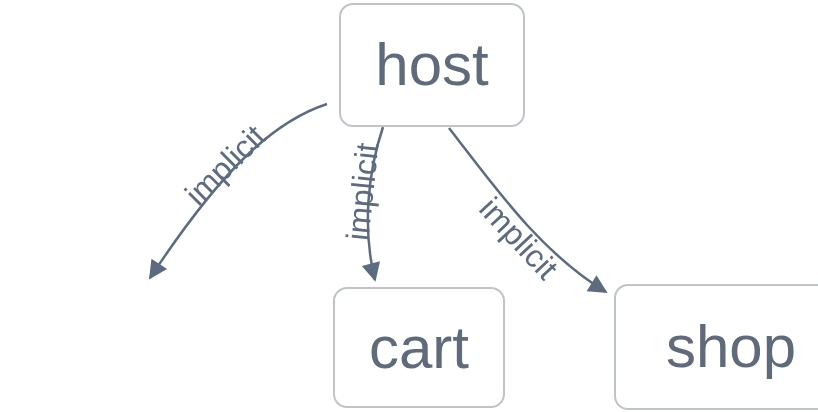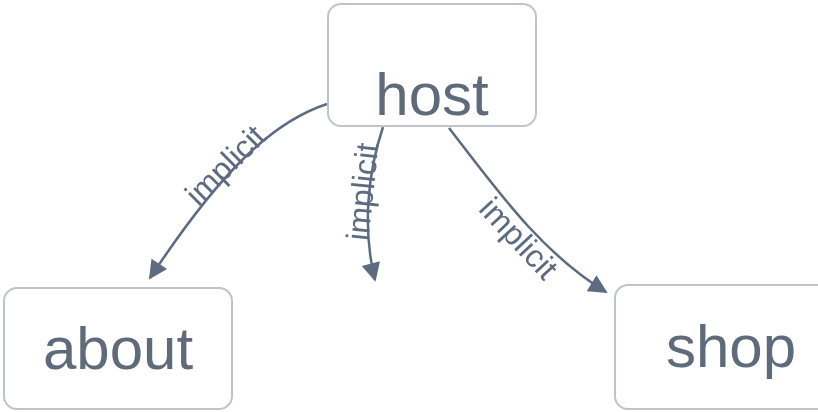--- a/index.html
+++ b/index.html
@@ -45,21 +45,21 @@
     align-items: center;
     justify-content: center;
     cursor: pointer;
   }
   .node .label {
     color: #5f6a7a;
     font-size: 60px;
     line-height: 1;
     white-space: nowrap;
   }
-  .node-host  { left: 327px; top: 3px;   width: 210px; height: 124px; align-items: flex-end; }
+  .node-host  { left: 339px; top: 3px;   width: 186px; height: 124px; }
   .node-about { left: 3px;   top: 287px; width: 230px; height: 123px; }
   .node-cart  { left: 333px; top: 287px; width: 172px; height: 121px; }
   .node-shop  { left: 614px; top: 284px; width: 234px; height: 126px; }
 </style>
 </head>
 <body>
 
 <div class="canvas">
 
   <svg class="edges" viewBox="0 0 818 412" xmlns="http://www.w3.org/2000/svg">
@@ -82,22 +82,22 @@
     <g>
       <path class="edge-path" d="M 449,128 C 494,186 540,252 606,292" marker-end="url(#arrow)"></path>
       <text class="edge-label" x="517" y="240" transform="rotate(47 517 240)">implicit</text>
     </g>
   </svg>
 
   <div class="node node-host">
     <span class="label">host</span>
   </div>
 
-  <div class="node node-about">
-    <span class="label">about</span>
+
+  <div class="node node-cart">
+    <span class="label">cart</span>
   </div>
-
 
   <div class="node node-shop">
     <span class="label">shop</span>
   </div>
 
 </div>
 
 </body></html>

